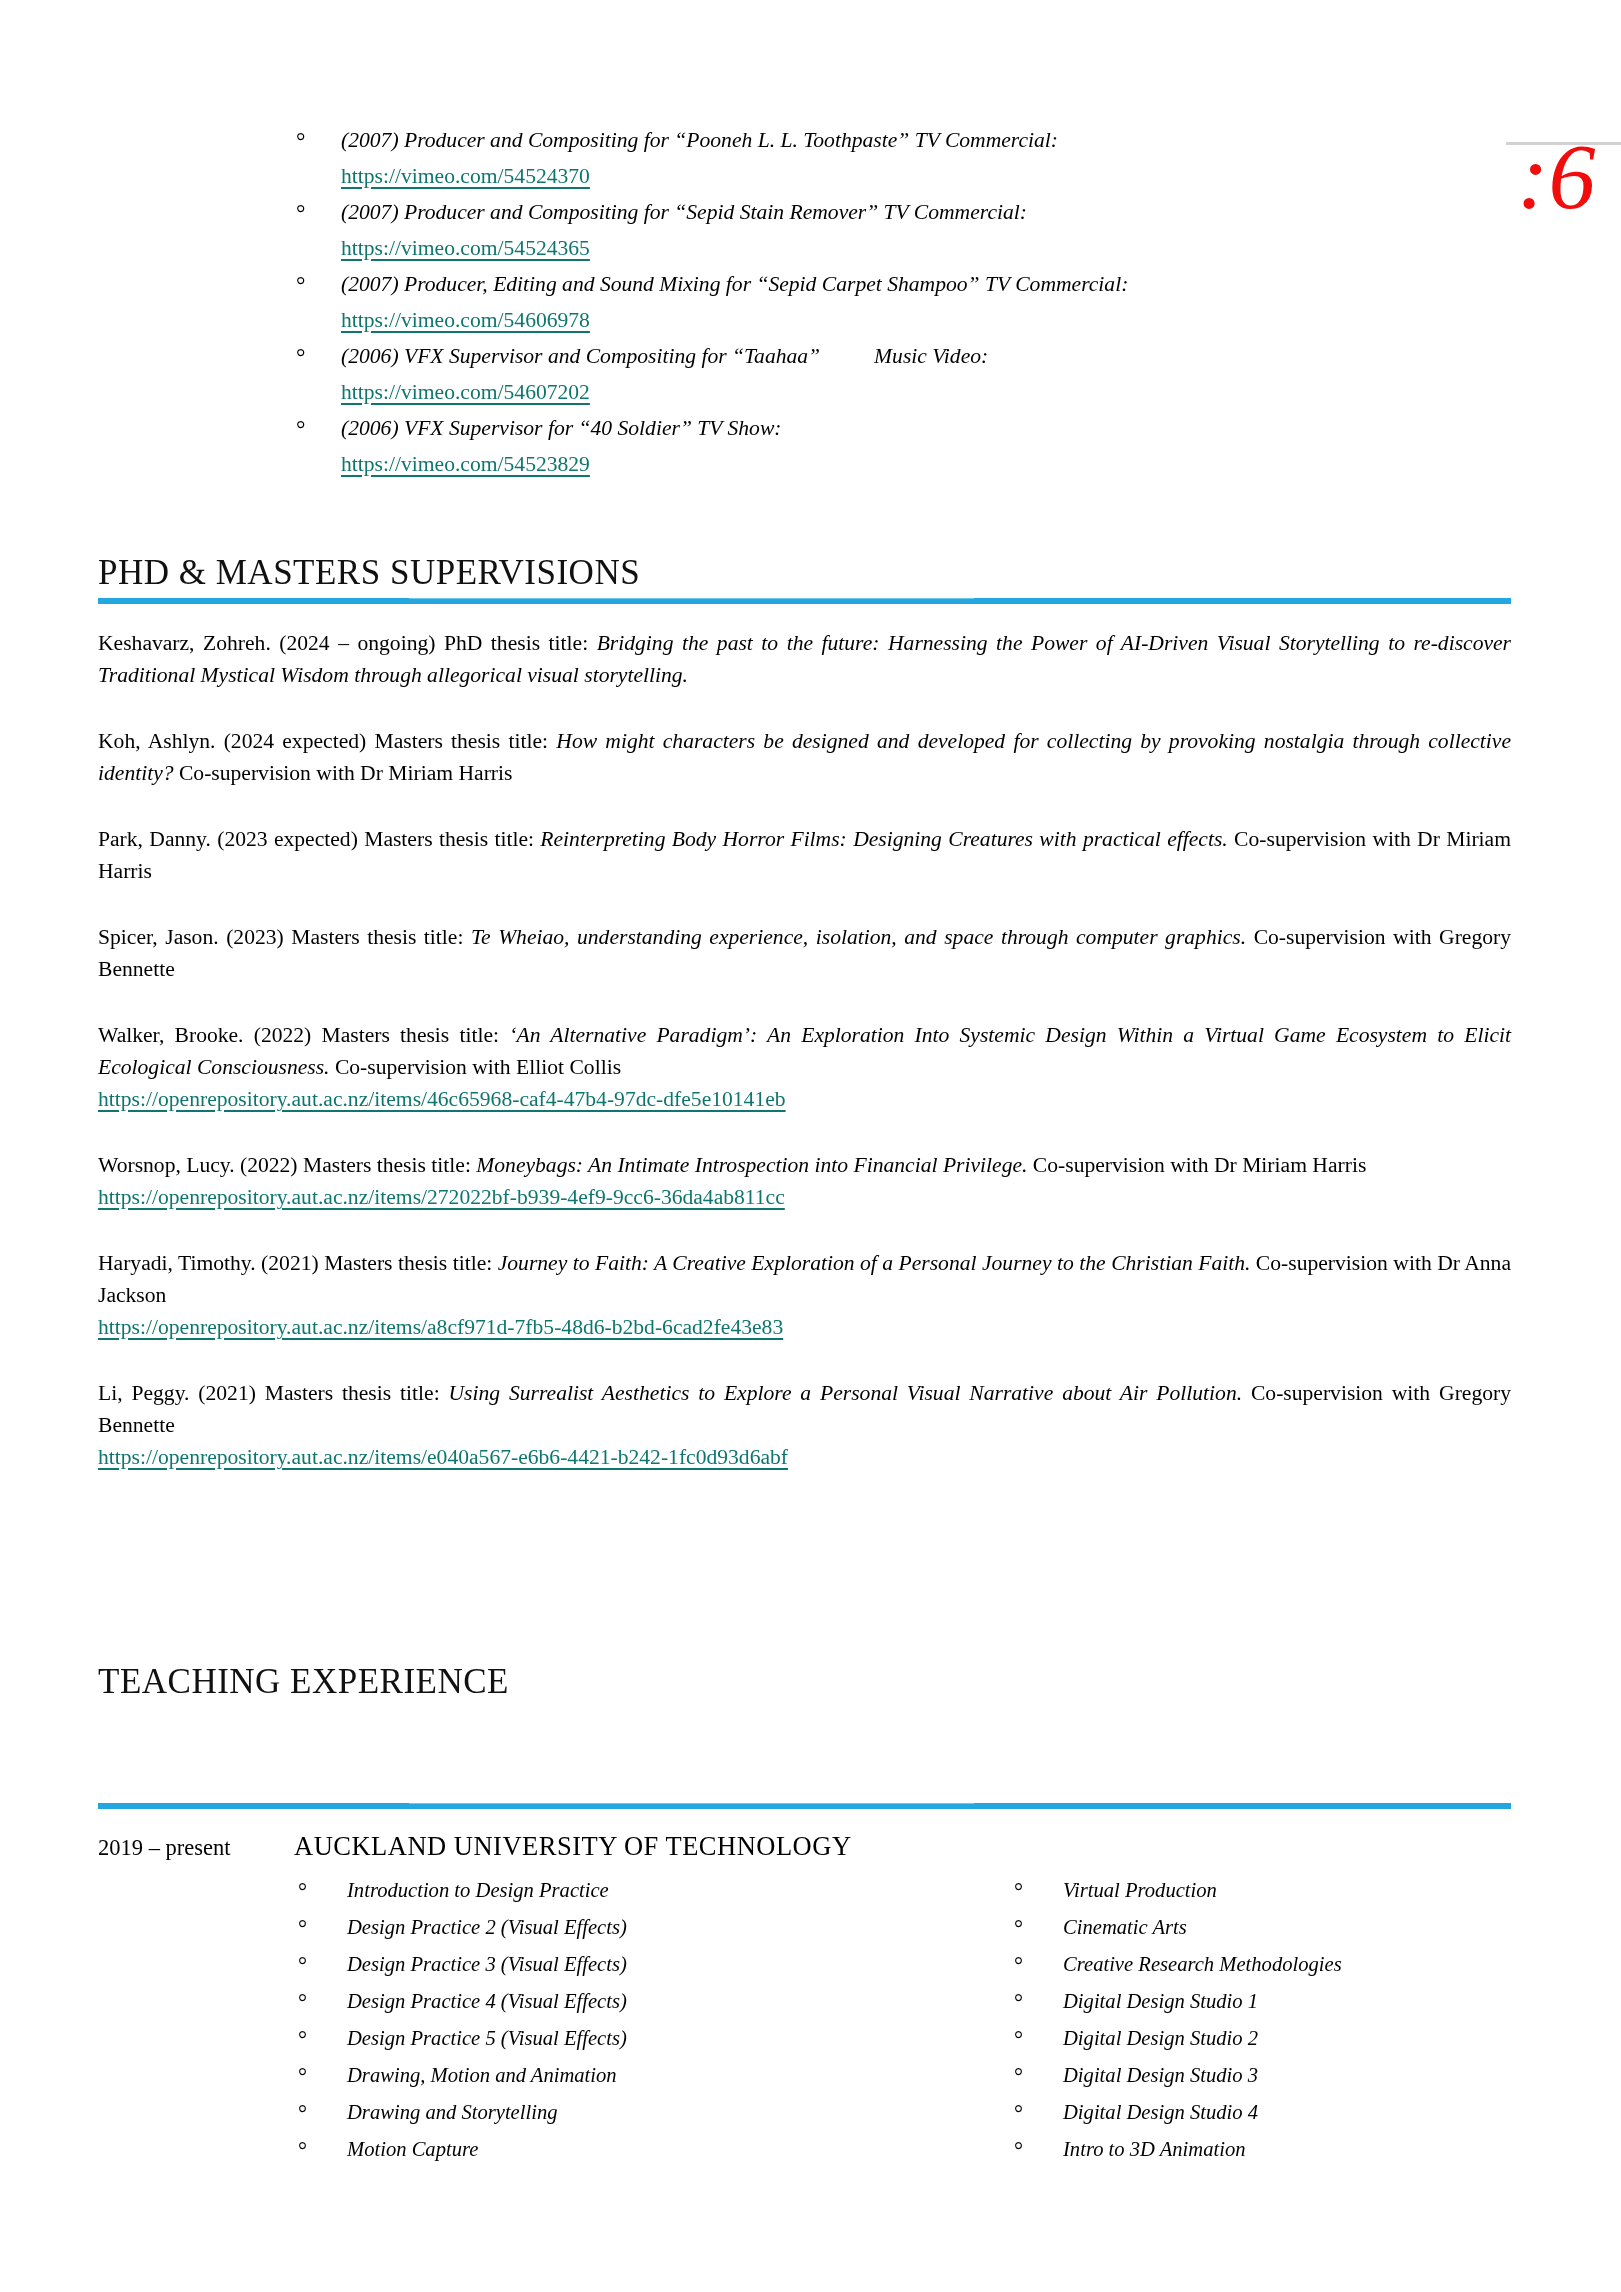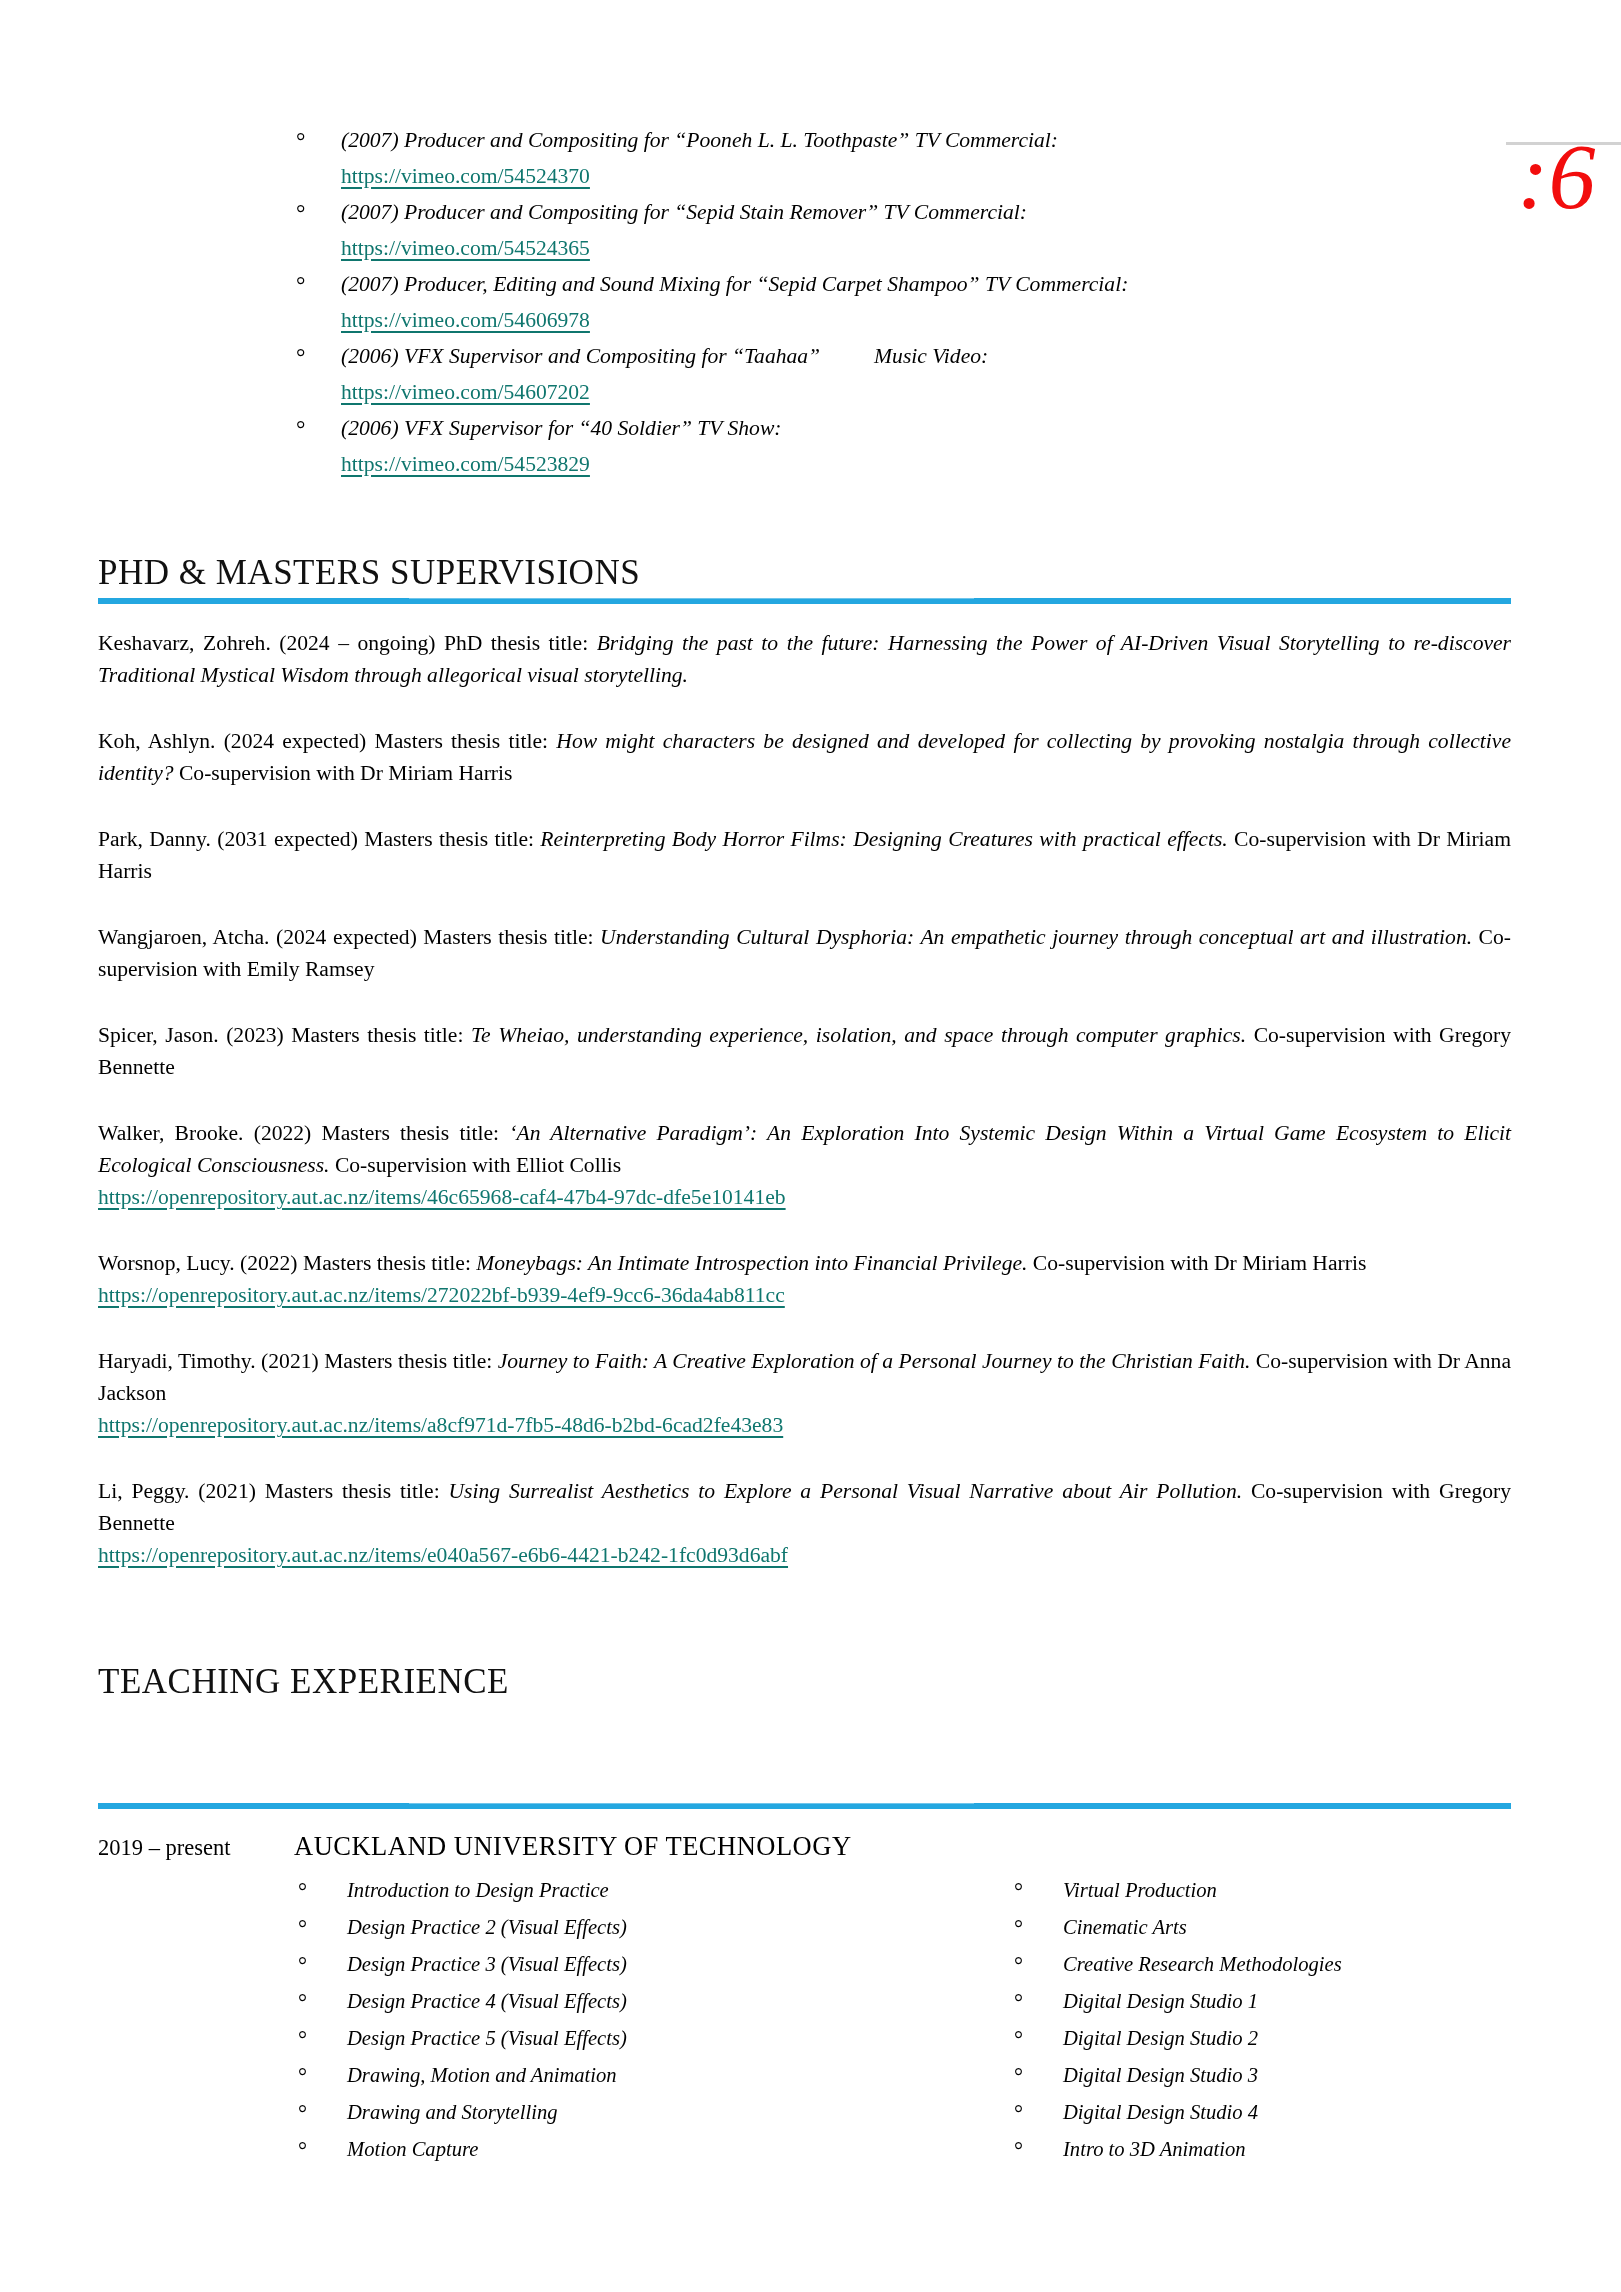--- a/index.html
+++ b/index.html
@@ -191,23 +191,22 @@
 
   <div class="sec-heading h-supervisions">PHD &amp; MASTERS SUPERVISIONS</div>
   <div class="sec-rule r-supervisions"></div>
 
   <div class="entries">
 
     <p><span>Keshavarz, Zohreh. (2024 – ongoing) PhD thesis title: </span><em>Bridging the past to the future: Harnessing the Power of AI-Driven Visual Storytelling to re-discover Traditional Mystical Wisdom through allegorical visual storytelling.</em><span></span></p>
 
     <p><span>Koh, Ashlyn. (2024 expected) Masters thesis title: </span><em>How might characters be designed and developed for collecting by provoking nostalgia through collective identity?</em><span> Co-supervision with Dr Miriam Harris</span></p>
 
-    <p><span>Park, Danny. (2031 expected) Masters thesis title: </span><em>Reinterpreting Body Horror Films: Designing Creatures with practical effects.</em><span> Co-supervision with Dr Miriam Harris</span></p>
-
-    <p><span>Wangjaroen, Atcha. (2024 expected) Masters thesis title: </span><em>Understanding Cultural Dysphoria: An empathetic journey through conceptual art and illustration.</em><span> Co-supervision with Emily Ramsey</span></p>
+    <p><span>Park, Danny. (2023 expected) Masters thesis title: </span><em>Reinterpreting Body Horror Films: Designing Creatures with practical effects.</em><span> Co-supervision with Dr Miriam Harris</span></p>
+
 
     <p><span>Spicer, Jason. (2023) Masters thesis title: </span><em>Te Wheiao, understanding experience, isolation, and space through computer graphics.</em><span> Co-supervision with Gregory Bennette</span></p>
 
     <p><span>Walker, Brooke. (2022) Masters thesis title: </span><em>‘An Alternative Paradigm’: An Exploration Into Systemic Design Within a Virtual Game Ecosystem to Elicit Ecological Consciousness.</em><span> Co-supervision with Elliot Collis</span><br><a class="doc-link">https://openrepository.aut.ac.nz/items/46c65968-caf4-47b4-97dc-dfe5e10141eb</a></p>
 
     <p><span>Worsnop, Lucy. (2022) Masters thesis title: </span><em>Moneybags: An Intimate Introspection into Financial Privilege.</em><span> Co-supervision with Dr Miriam Harris</span><br><a class="doc-link">https://openrepository.aut.ac.nz/items/272022bf-b939-4ef9-9cc6-36da4ab811cc</a></p>
 
     <p><span>Haryadi, Timothy. (2021) Masters thesis title: </span><em>Journey to Faith: A Creative Exploration of a Personal Journey to the Christian Faith.</em><span> Co-supervision with Dr Anna Jackson</span><br><a class="doc-link">https://openrepository.aut.ac.nz/items/a8cf971d-7fb5-48d6-b2bd-6cad2fe43e83</a></p>
 
     <p><span>Li, Peggy. (2021) Masters thesis title: </span><em>Using Surrealist Aesthetics to Explore a Personal Visual Narrative about Air Pollution.</em><span> Co-supervision with Gregory Bennette</span><br><a class="doc-link">https://openrepository.aut.ac.nz/items/e040a567-e6b6-4421-b242-1fc0d93d6abf</a></p>

